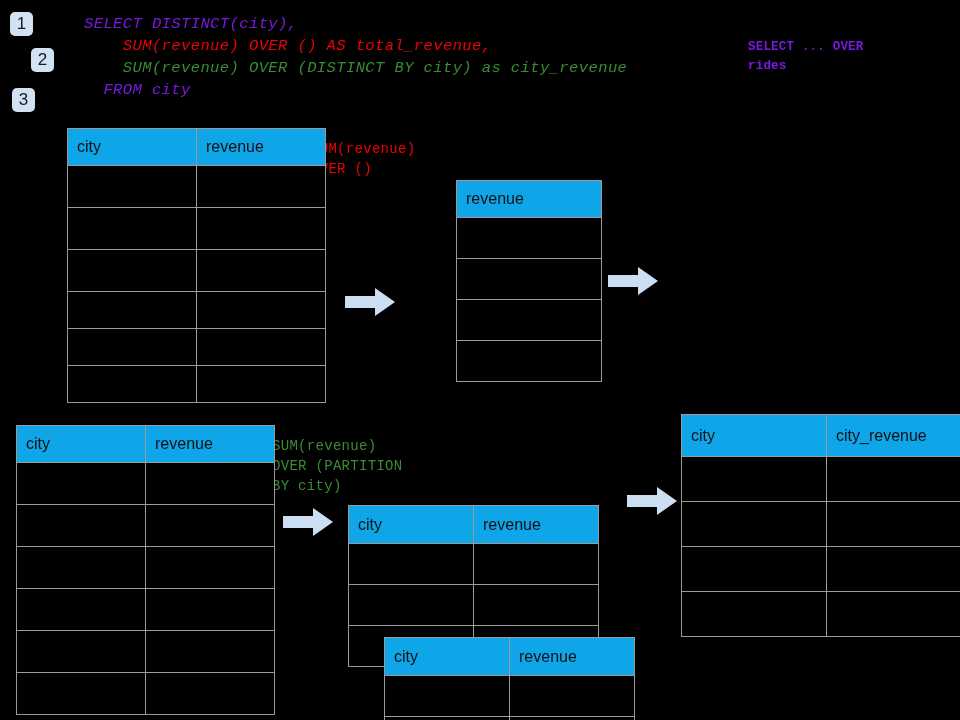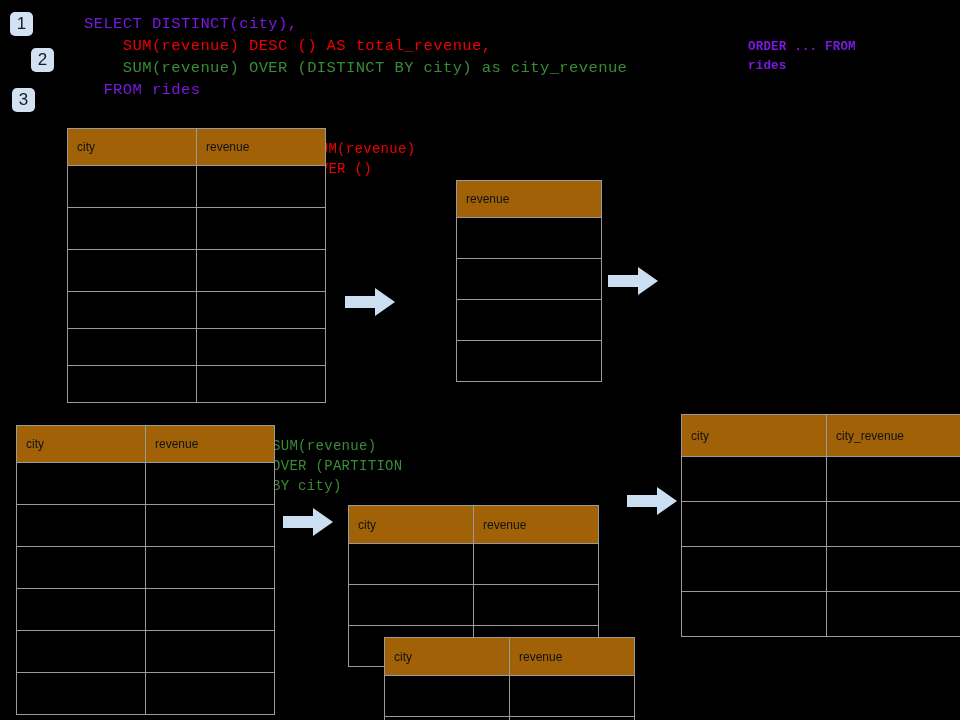--- a/index.html
+++ b/index.html
@@ -32,20 +32,21 @@
   }
 
   
   .code {
     position: absolute;
     font-family: "Liberation Mono", monospace;
     font-size: 15.5px;
     letter-spacing: 0.4px;
     white-space: pre;
     line-height: 22px;
+    font-style: italic;
   }
   .c-purple { color: #7b19e0; }
   .c-red    { color: #ee0000; }
   .c-green  { color: #3a8c34; }
 
   .note {
     position: absolute;
     font-family: "Liberation Mono", monospace;
     font-size: 14px;
     letter-spacing: 0.3px;
@@ -70,49 +71,49 @@
     table-layout: fixed;
     background: #000000;
   }
   .tbl td {
     border: 1px solid #9a9a9a;
     padding: 0;
     background: #000000;
   }
   .tbl th {
     border: 1px solid #9a9a9a;
-    background: #a16207;
+    background: #0ea5e9;
     color: #111111;
     font-family: "Liberation Sans", sans-serif;
-    font-size: 12px;
+    font-size: 16px;
     font-weight: normal;
     text-align: left;
     padding: 0 0 0 9px;
   }
 
   
   .arrow {
     position: absolute;
   }
 </style>
 </head>
 <body>
 
 <div id="canvas">
 
   <div class="badge" style="left:10px; top:12px;">1</div>
   <div class="badge" style="left:31px; top:48px;">2</div>
   <div class="badge" style="left:12px; top:88px;">3</div>
 
   <div class="code c-purple" style="left:84px; top:13px;">SELECT DISTINCT(city),</div>
-  <div class="code c-red" style="left:84px; top:35px;">    SUM(revenue) DESC () AS total_revenue,</div>
+  <div class="code c-red" style="left:84px; top:35px;">    SUM(revenue) OVER () AS total_revenue,</div>
   <div class="code c-green" style="left:84px; top:57px;">    SUM(revenue) OVER (DISTINCT BY city) as city_revenue</div>
-  <div class="code c-purple" style="left:84px; top:79px;">  FROM rides</div>
-
-  <div class="note-sm" style="left:748px; top:38px;">ORDER ... FROM
+  <div class="code c-purple" style="left:84px; top:79px;">  FROM city</div>
+
+  <div class="note-sm" style="left:748px; top:38px;">SELECT ... OVER
 rides</div>
 
   <div class="note c-red" style="left:311px; top:139px;">SUM(revenue)
 OVER ()</div>
 
   <div class="note c-green" style="left:272px; top:436px;">SUM(revenue)
 OVER (PARTITION
 BY city)</div>
 
   <table class="tbl" style="left:67px; top:128px; width:238px;">

